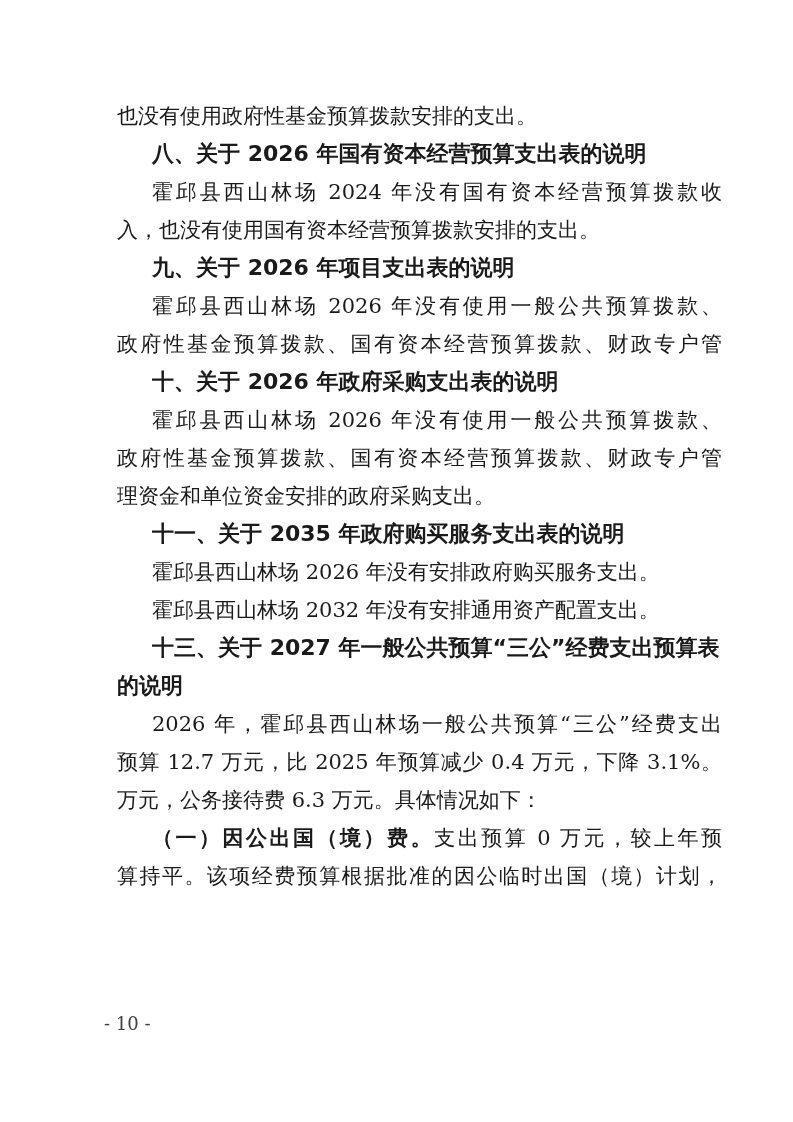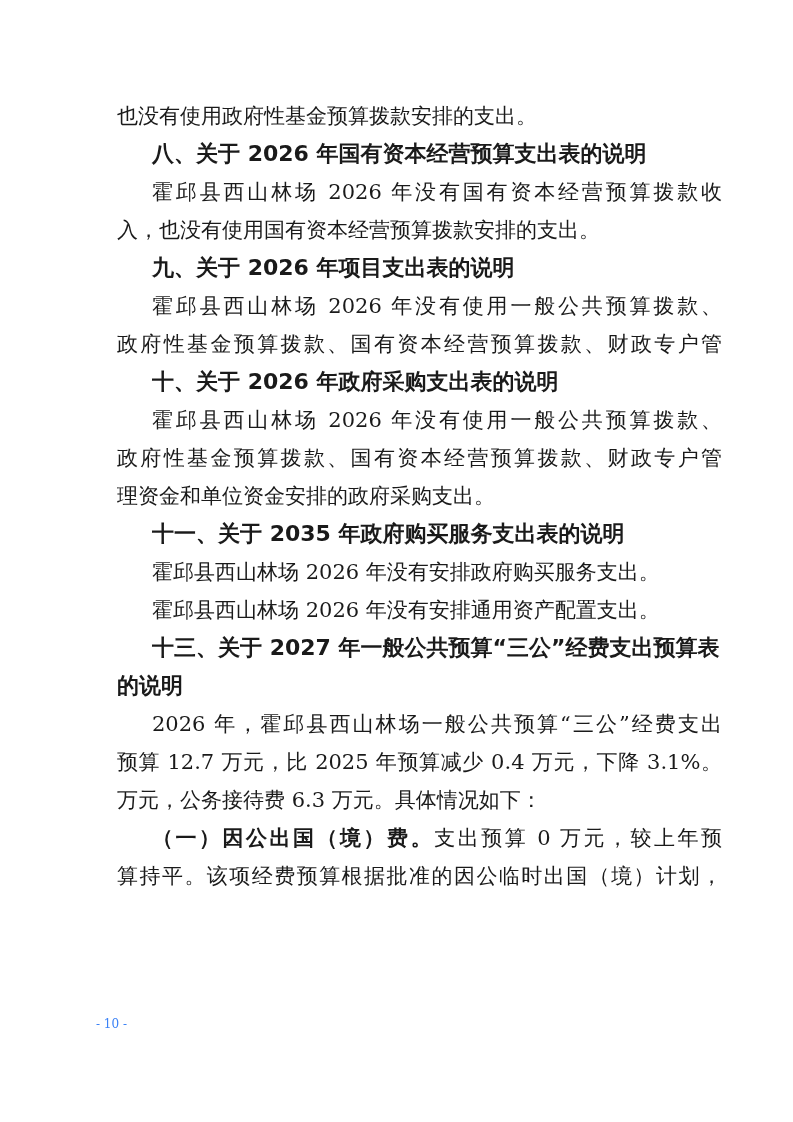--- a/index.html
+++ b/index.html
@@ -35,47 +35,47 @@
   .fill {
     text-align: justify;
     text-align-last: justify;
   }
   .bp {
     font-family: "DejaVu Sans", "Liberation Sans", sans-serif;
     font-weight: 700;
   }
   .footer {
     position: absolute;
-    left: 96px;
+    left: 104px;
     top: 1012px;
-    font-size: 12px;
+    font-size: 18px;
     line-height: 24px;
     font-family: "DejaVu Serif", "Liberation Serif", serif;
-    color: #3b82f6;
+    color: #404040;
   }
 </style>
 </head>
 <body>
 
 <div class="page">
   <div class="textblock">
     <div class="ln">也没有使用政府性基金预算拨款安排的支出。</div>
     <div class="ln head ind">八、关于 2026 年国有资本经营预算支出表的说明</div>
-    <div class="ln ind fill">霍邱县西山林场 2026 年没有国有资本经营预算拨款收</div>
+    <div class="ln ind fill">霍邱县西山林场 2024 年没有国有资本经营预算拨款收</div>
     <div class="ln">入，也没有使用国有资本经营预算拨款安排的支出。</div>
     <div class="ln head ind">九、关于 2026 年项目支出表的说明</div>
     <div class="ln ind fill">霍邱县西山林场 2026 年没有使用一般公共预算拨款、</div>
     <div class="ln fill">政府性基金预算拨款、国有资本经营预算拨款、财政专户管</div>
     <div class="ln head ind">十、关于 2026 年政府采购支出表的说明</div>
     <div class="ln ind fill">霍邱县西山林场 2026 年没有使用一般公共预算拨款、</div>
     <div class="ln fill">政府性基金预算拨款、国有资本经营预算拨款、财政专户管</div>
     <div class="ln">理资金和单位资金安排的政府采购支出。</div>
     <div class="ln head ind">十一、关于 2035 年政府购买服务支出表的说明</div>
     <div class="ln ind">霍邱县西山林场 2026 年没有安排政府购买服务支出。</div>
-    <div class="ln ind">霍邱县西山林场 2026 年没有安排通用资产配置支出。</div>
+    <div class="ln ind">霍邱县西山林场 2032 年没有安排通用资产配置支出。</div>
     <div class="ln head ind">十三、关于 2027 年一般公共预算“三公”经费支出预算表</div>
     <div class="ln head">的说明</div>
     <div class="ln ind fill">2026 年，霍邱县西山林场一般公共预算“三公”经费支出</div>
     <div class="ln fill">预算 12.7 万元，比 2025 年预算减少 0.4 万元，下降 3.1%。</div>
     <div class="ln">万元，公务接待费 6.3 万元。具体情况如下：</div>
     <div class="ln ind fill"><span class="bp">（一）因公出国（境）费。</span><span>支出预算 0 万元，较上年预</span></div>
     <div class="ln fill">算持平。该项经费预算根据批准的因公临时出国（境）计划，</div>
   </div>
 
   <div class="footer">- 10 -</div>

